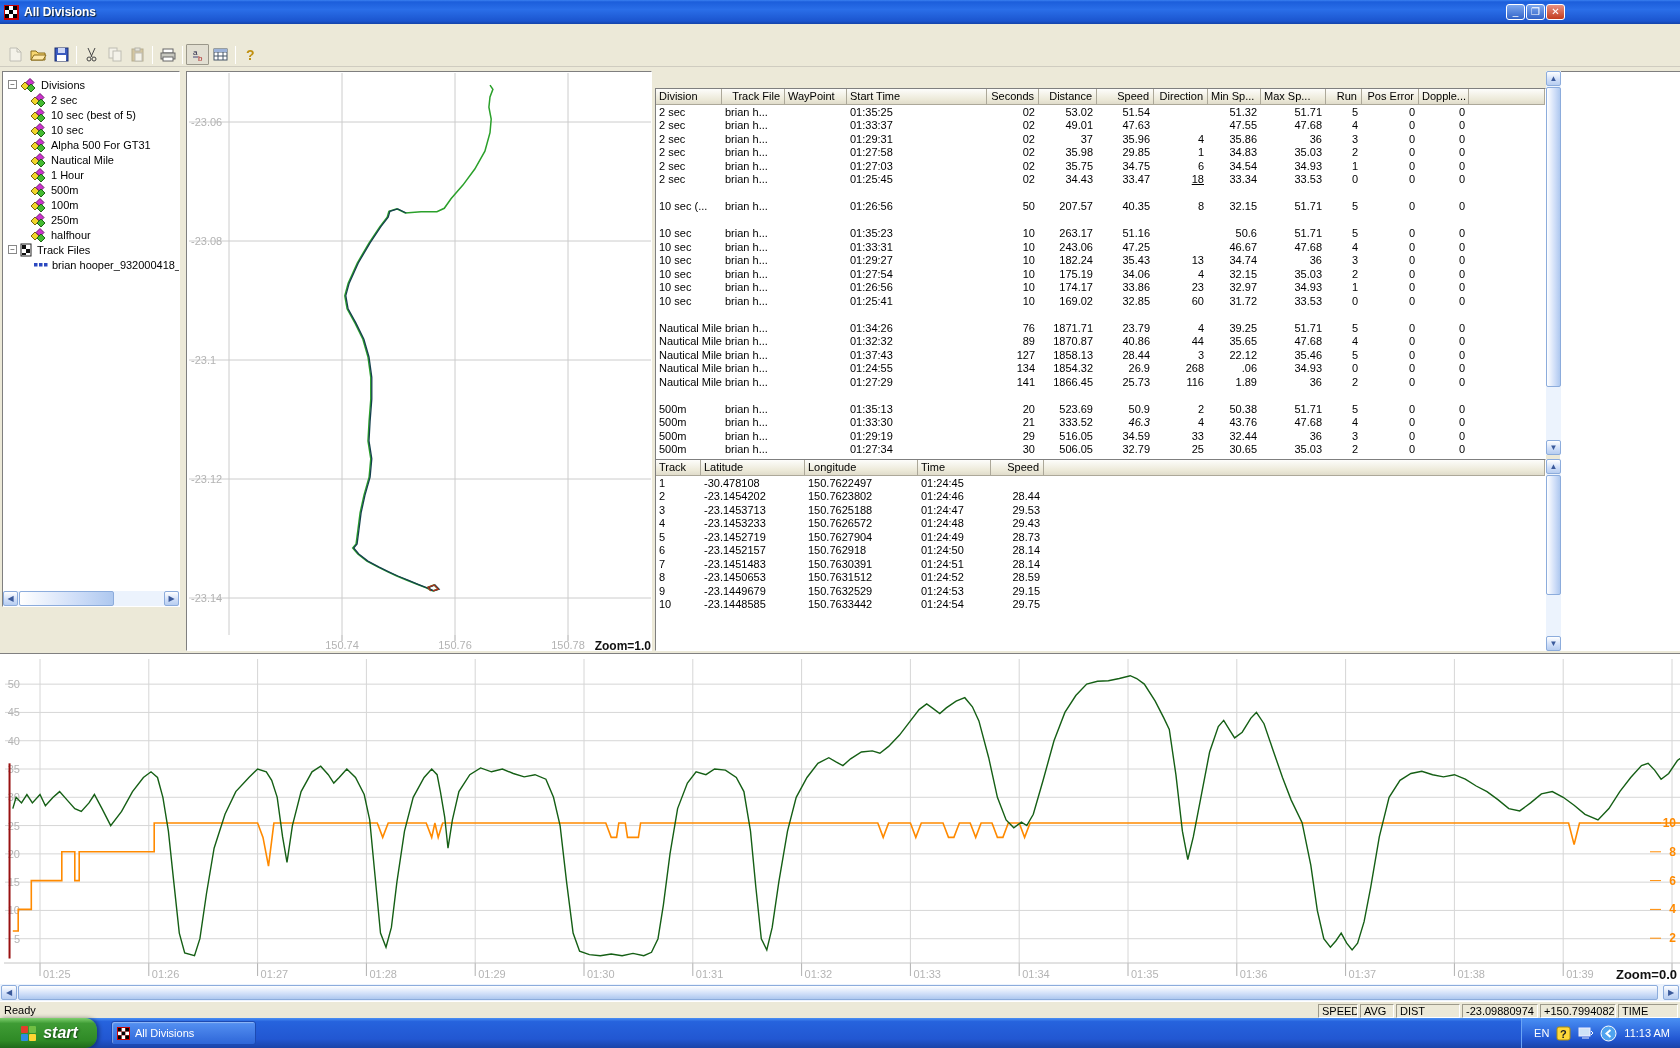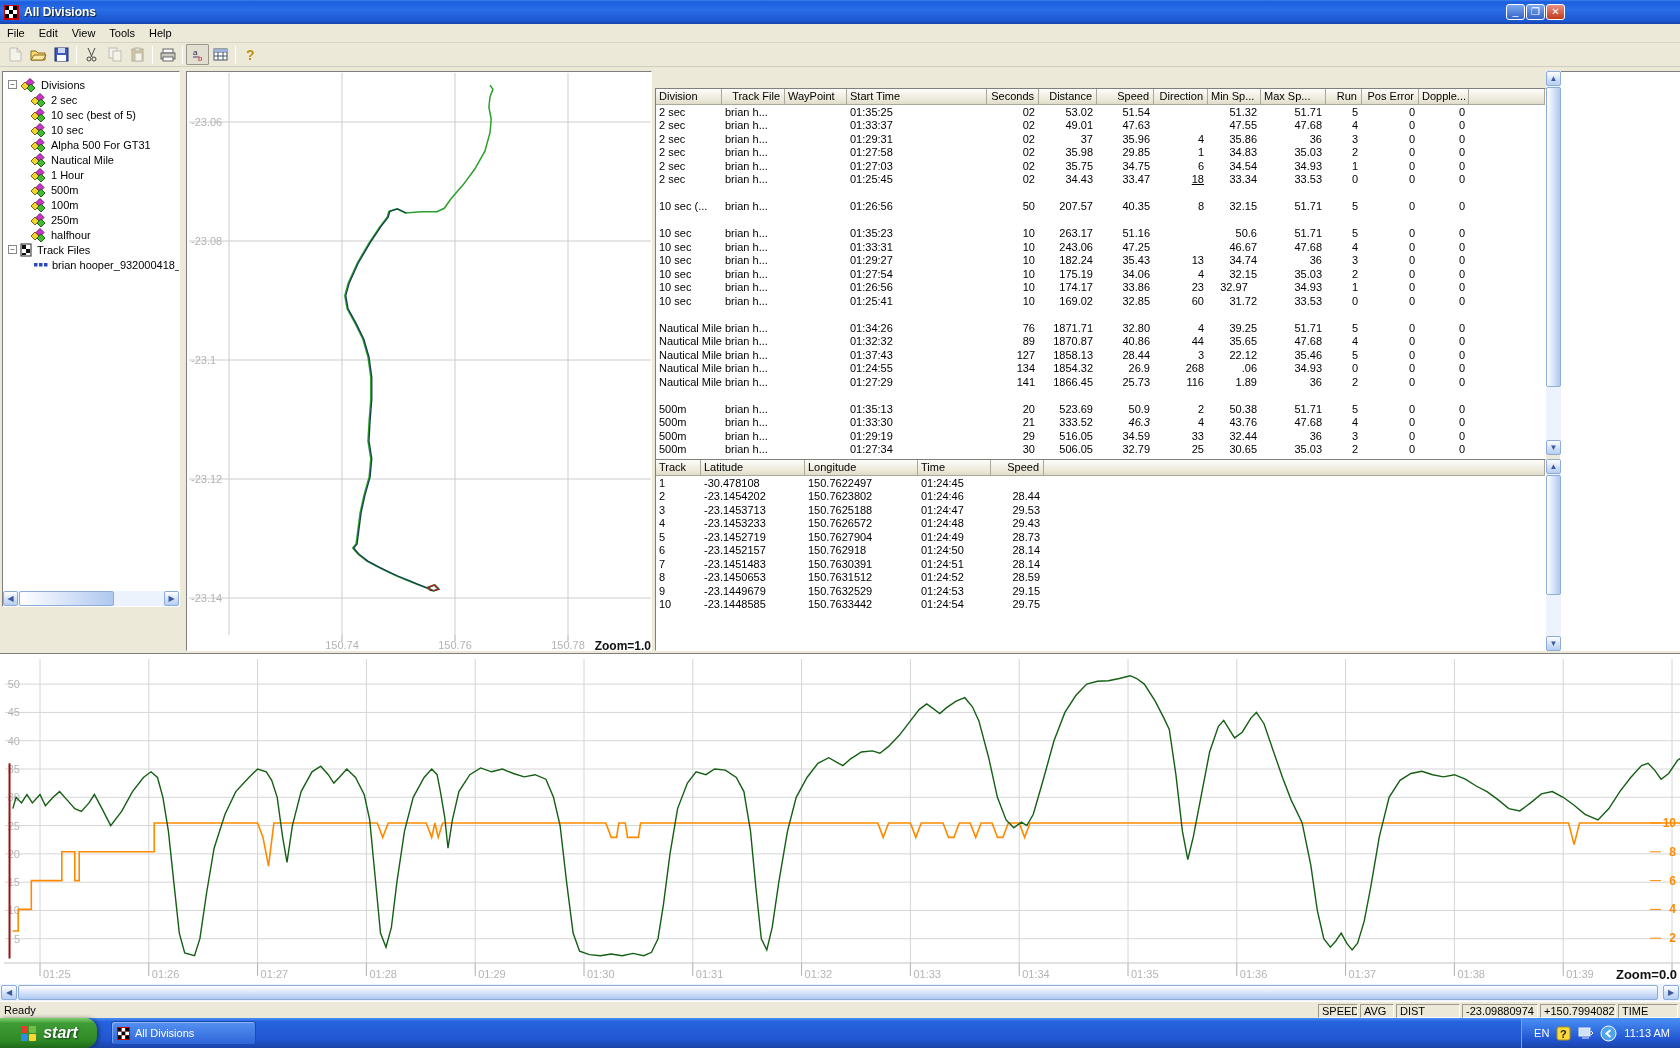--- a/index.html
+++ b/index.html
@@ -83,27 +83,20 @@
       <rect x="1" y="9" width="4" height="4" fill="#000"></rect>
         <rect x="5" y="9" width="4" height="4" fill="#fff"></rect>
         <rect x="9" y="9" width="4" height="4" fill="#000"></rect>
     </svg>
     <span class="titletext">All Divisions</span>
     <div class="winbtn" style="left:1506px;">_</div>
     <div class="winbtn" style="left:1526px;">❐</div>
     <div class="winbtn close" style="left:1546px;">✕</div>
   </div>
 
-  <div class="abs menubar">
-    <span class="menuitem">File</span>
-    <span class="menuitem">Edit</span>
-    <span class="menuitem">View</span>
-    <span class="menuitem">Tools</span>
-    <span class="menuitem">Help</span>
-  </div>
 
   <div class="abs toolbar">
     <div class="tbtn" style="opacity:.45">
       <svg width="13" height="15">
           <path d="M1 1h7l4 4v9H1z" fill="#fff" stroke="#8a8a8a"></path>
           <path d="M8 1v4h4" fill="none" stroke="#8a8a8a"></path>
         </svg>
       </div>
     <div class="tbtn">
       <svg width="17" height="14">
@@ -507,21 +500,21 @@
         </div>
         <div class="grow">
           <div class="gc" style="width: 66px;">10 sec</div>
           <div class="gc" style="width: 63px;">brian h...</div>
           <div class="gc" style="width: 62px;"></div>
           <div class="gc" style="width: 140px;">01:26:56</div>
           <div class="gc r" style="width: 52px;">10</div>
           <div class="gc r" style="width: 58px;">174.17</div>
           <div class="gc r" style="width: 57px;">33.86</div>
           <div class="gc r" style="width: 54px;">23</div>
-          <div class="gc r" style="width: 53px; text-align: center;">32.97</div>
+          <div class="gc r" style="width: 53px;">32.97</div>
           <div class="gc r" style="width: 65px;">34.93</div>
           <div class="gc r" style="width: 36px;">1</div>
           <div class="gc r" style="width: 57px;">0</div>
           <div class="gc r" style="width: 50px;">0</div>
         </div>
         <div class="grow">
           <div class="gc" style="width: 66px;">10 sec</div>
           <div class="gc" style="width: 63px;">brian h...</div>
           <div class="gc" style="width: 62px;"></div>
           <div class="gc" style="width: 140px;">01:25:41</div>
@@ -536,21 +529,21 @@
           <div class="gc r" style="width: 50px;">0</div>
         </div>
         <div class="grow"></div>
         <div class="grow">
           <div class="gc" style="width: 66px;">Nautical Mile</div>
           <div class="gc" style="width: 63px;">brian h...</div>
           <div class="gc" style="width: 62px;"></div>
           <div class="gc" style="width: 140px;">01:34:26</div>
           <div class="gc r" style="width: 52px;">76</div>
           <div class="gc r" style="width: 58px;">1871.71</div>
-          <div class="gc r" style="width: 57px;">32.80</div>
+          <div class="gc r" style="width: 57px;">23.79</div>
           <div class="gc r" style="width: 54px;">4</div>
           <div class="gc r" style="width: 53px;">39.25</div>
           <div class="gc r" style="width: 65px;">51.71</div>
           <div class="gc r" style="width: 36px;">5</div>
           <div class="gc r" style="width: 57px;">0</div>
           <div class="gc r" style="width: 50px;">0</div>
         </div>
         <div class="grow">
           <div class="gc" style="width: 66px;">Nautical Mile</div>
           <div class="gc" style="width: 63px;">brian h...</div>

